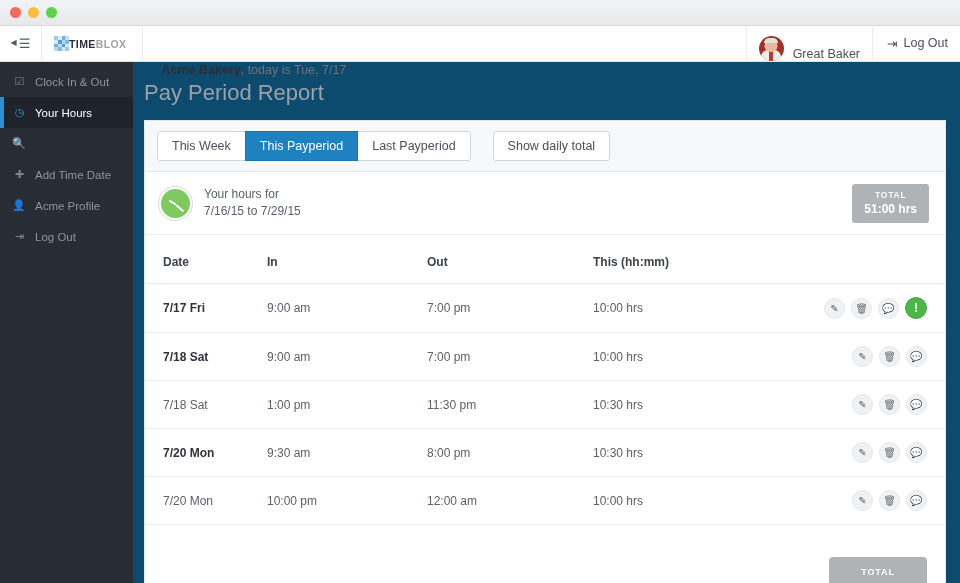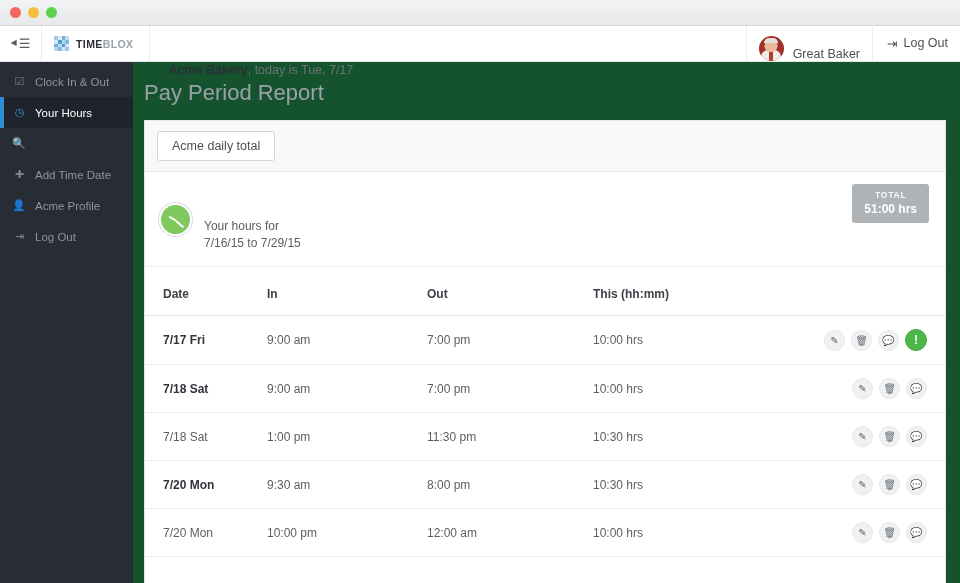--- a/index.html
+++ b/index.html
@@ -35,21 +35,21 @@
     display: flex; align-items: stretch;
     position: relative;
   }
   .burger {
     width: 42px; display: flex; align-items: center; justify-content: center;
     color: #555b61; font-size: 13px; cursor: pointer;
     border-right: 1px solid #e9ebed;
   }
   .burger .ch { font-size: 8px; margin-right: 2px; position: relative; top: -1px;}
   .brand {
-    display: flex; align-items: center; gap: 7px;
+    display: flex; align-items: center; 
     padding: 0 16px 0 12px;
     border-right: 1px solid #e9ebed;
   }
   .logo-grid {
     width: 15px; height: 15px;
     display: grid;
     grid-template-columns: repeat(4, 1fr);
     grid-template-rows: repeat(4, 1fr);
   }
   .logo-grid i { display: block; }
@@ -124,21 +124,21 @@
     content: ""; position: absolute; left: 0; top: 0; bottom: 0;
     width: 4px; background: #2d8fd5;
   }
   .snav li .ic {
     width: 13px; display: inline-flex; align-items: center; justify-content: center;
     font-size: 11px; color: #7d848c;
   }
   .snav li.active .ic { color: #2d8fd5; }
 
   
-  .main { flex: 1; background: #14532d; padding: 14px 0 0 0; overflow: hidden; }
+  .main { flex: 1; background: #0c4a6e; padding: 14px 0 0 0; overflow: hidden; }
   .page-title {
     font-size: 22px; color: #9aa1a8; font-weight: normal;
     padding: 4px 0 14px 11px;
   }
   .card {
     background: #ffffff;
     margin: 0 14px 0 11px;
     border: 1px solid #e4e6e8;
     border-bottom: none;
     min-height: 459px;
@@ -178,21 +178,21 @@
     background: #7fc95f; border: 2px solid #ffffff;
     box-shadow: 0 0 0 1px #d9dbdd;
     margin-right: 12px; position: relative; flex: 0 0 auto;
   }
   .clock-ic .hh, .clock-ic .mh {
     position: absolute; background: #ffffff; border-radius: 1px;
     transform-origin: left center;
   }
   .clock-ic .hh { width: 8px; height: 1.6px; left: 15px; top: 15px; transform: rotate(-150deg); }
   .clock-ic .mh { width: 10px; height: 1.6px; left: 15px; top: 15px; transform: rotate(40deg); }
-  .sum-txt { font-size: 12px; color: #5a6066; line-height: 17px; margin-top: 32px; }
+  .sum-txt { font-size: 12px; color: #5a6066; line-height: 17px; }
   .badge-top {
     position: absolute; right: 16px; top: 12px;
     background: #b0b3b6; color: #ffffff;
     border-radius: 3px; text-align: center;
     padding: 6px 12px 7px;
   }
   .badge-top .lbl { font-size: 8.5px; letter-spacing: .8px; font-weight: bold; opacity: .92; }
   .badge-top .val { font-size: 12px; font-weight: bold; margin-top: 2px; }
 
   
@@ -320,21 +320,26 @@
         </li>
       </ul>
     </nav>
 
     <section class="main">
       <h1 class="page-title">Pay Period Report</h1>
 
       <div class="card">
 
         <div class="tabbar">
-          <button class="solo-btn">Acme daily total</button>
+          <div class="btn-group">
+            <button class="gbtn">This Week</button>
+            <button class="gbtn sel">This Payperiod</button>
+            <button class="gbtn">Last Payperiod</button>
+          </div>
+          <button class="solo-btn">Show daily total</button>
         </div>
 
         <div class="summary">
           <span class="clock-ic">
             <i class="hh"></i>
               <i class="mh"></i>
           </span>
           <div class="sum-txt">
             <div>Your hours for</div>
             <div>7/16/15 to 7/29/15</div>

